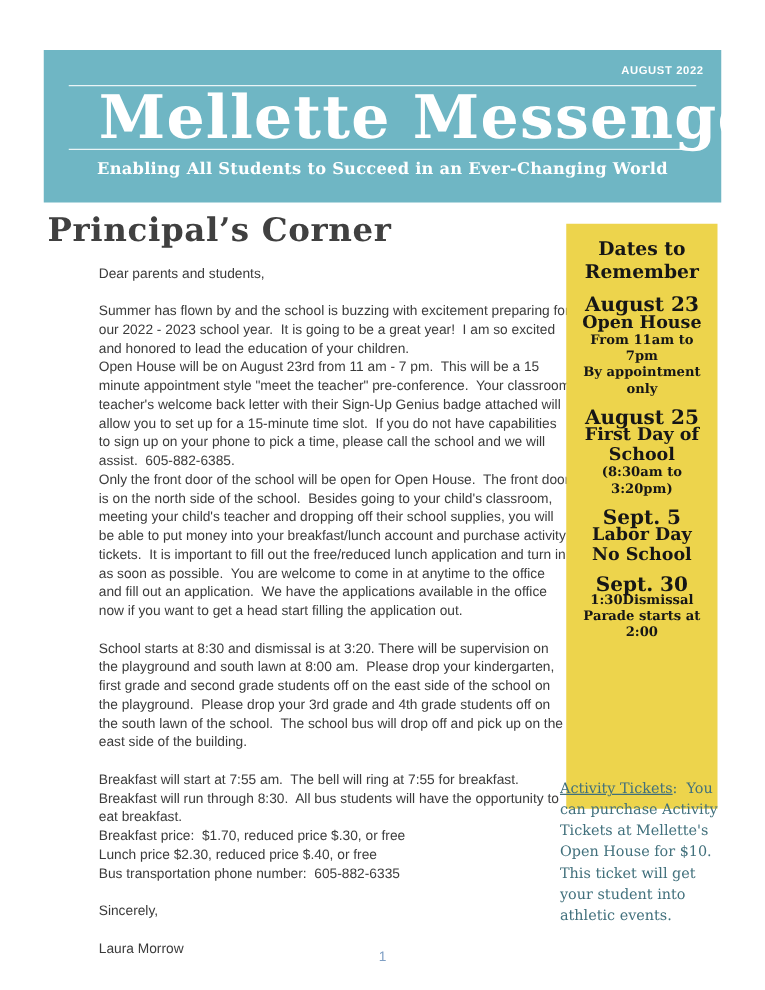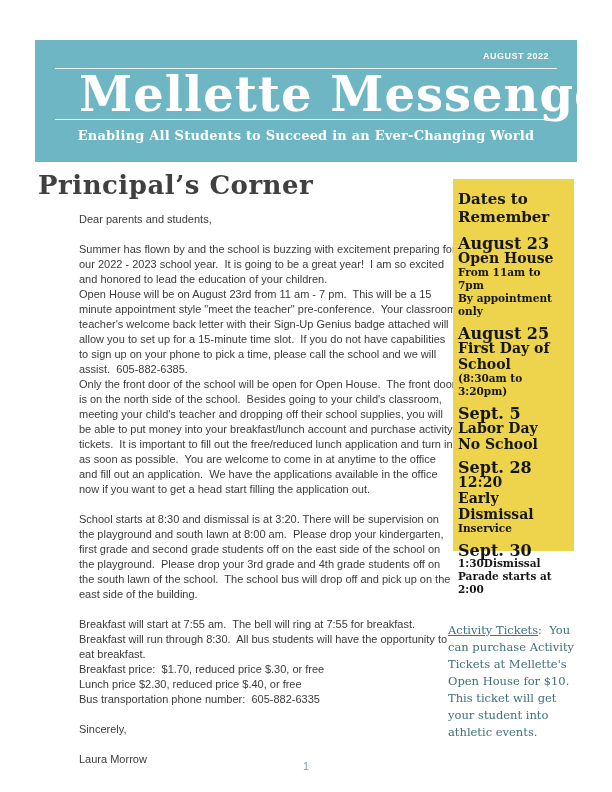--- a/index.html
+++ b/index.html
@@ -11,21 +11,21 @@
     color:#3b3b3b;
     overflow:hidden;
   }
 
   
   .header-band {
     position:absolute; left:35px; top:40px; width:542px; height:122px;
     background:#6fb6c4; color:#ffffff;
   }
   .issue-date {
-    text-align:right; padding:11px 28px 0;
+    text-align:right; padding:11px 14px 0;
     font-size:9px; font-weight:bold; letter-spacing:0.5px;
   }
   .header-rule {
     height:1px; background:#ffffff; opacity:0.85; margin:7px 20px 0;
   }
   .newsletter-title {
     text-align:left;
     font-family:"DejaVu Serif", serif; font-weight:bold;
     font-size:48px; line-height:44px; margin-top:3px; letter-spacing:1px;
     white-space:nowrap;
@@ -45,23 +45,23 @@
     font-size:26px; line-height:30px; color:#404040;
     letter-spacing:0.5px; margin-bottom:12px;
   }
   .article p {
     font-size:11px; line-height:15px;
     white-space:pre-wrap; margin-bottom:15px; color:#3b3b3b;margin-left:41px;
   }
 
   
   .sidebar {
-    position:absolute; left:453px; top:179px; width:121px; height:372px;
+    position:absolute; left:453px; top:179px; width:121px; height:468px;
     background:#edd44c; color:#161616;
-    font-family:"DejaVu Serif", serif; font-weight:bold;
+    text-align:center; font-family:"DejaVu Serif", serif; font-weight:bold;
     padding:11px 5px 6px;
   }
   .sidebar-title { font-size:15px; line-height:18px; margin-bottom:11px; }
   .event { margin-bottom:9px; }
   .event-date { font-size:16px; line-height:13px; }
   .event-name { font-size:14px; line-height:16px; white-space:pre-line; }
   .event-details { font-size:10.5px; line-height:13px; white-space:pre-line; }
 
   
   .note {
@@ -123,26 +123,20 @@
 3:20pm)</div>
   </div>
 
   <div class="event">
     <div class="event-date">Sept. 5</div>
     <div class="event-name">Labor Day
 No School</div>
     <div class="event-details"></div>
   </div>
 
-  <div class="event">
-    <div class="event-date">Sept. 28</div>
-    <div class="event-name">12:20
-Early Dismissal</div>
-    <div class="event-details">Inservice</div>
-  </div>
 
   <div class="event">
     <div class="event-date">Sept. 30</div>
     <div class="event-details">1:30Dismissal
 Parade starts at
 2:00</div>
   </div>
 </div>
 
 <div class="note"><span class="lead">Activity Tickets</span><span>:  You can purchase Activity Tickets at Mellette's Open House for $10.  This ticket will get your student into athletic events.</span></div>

